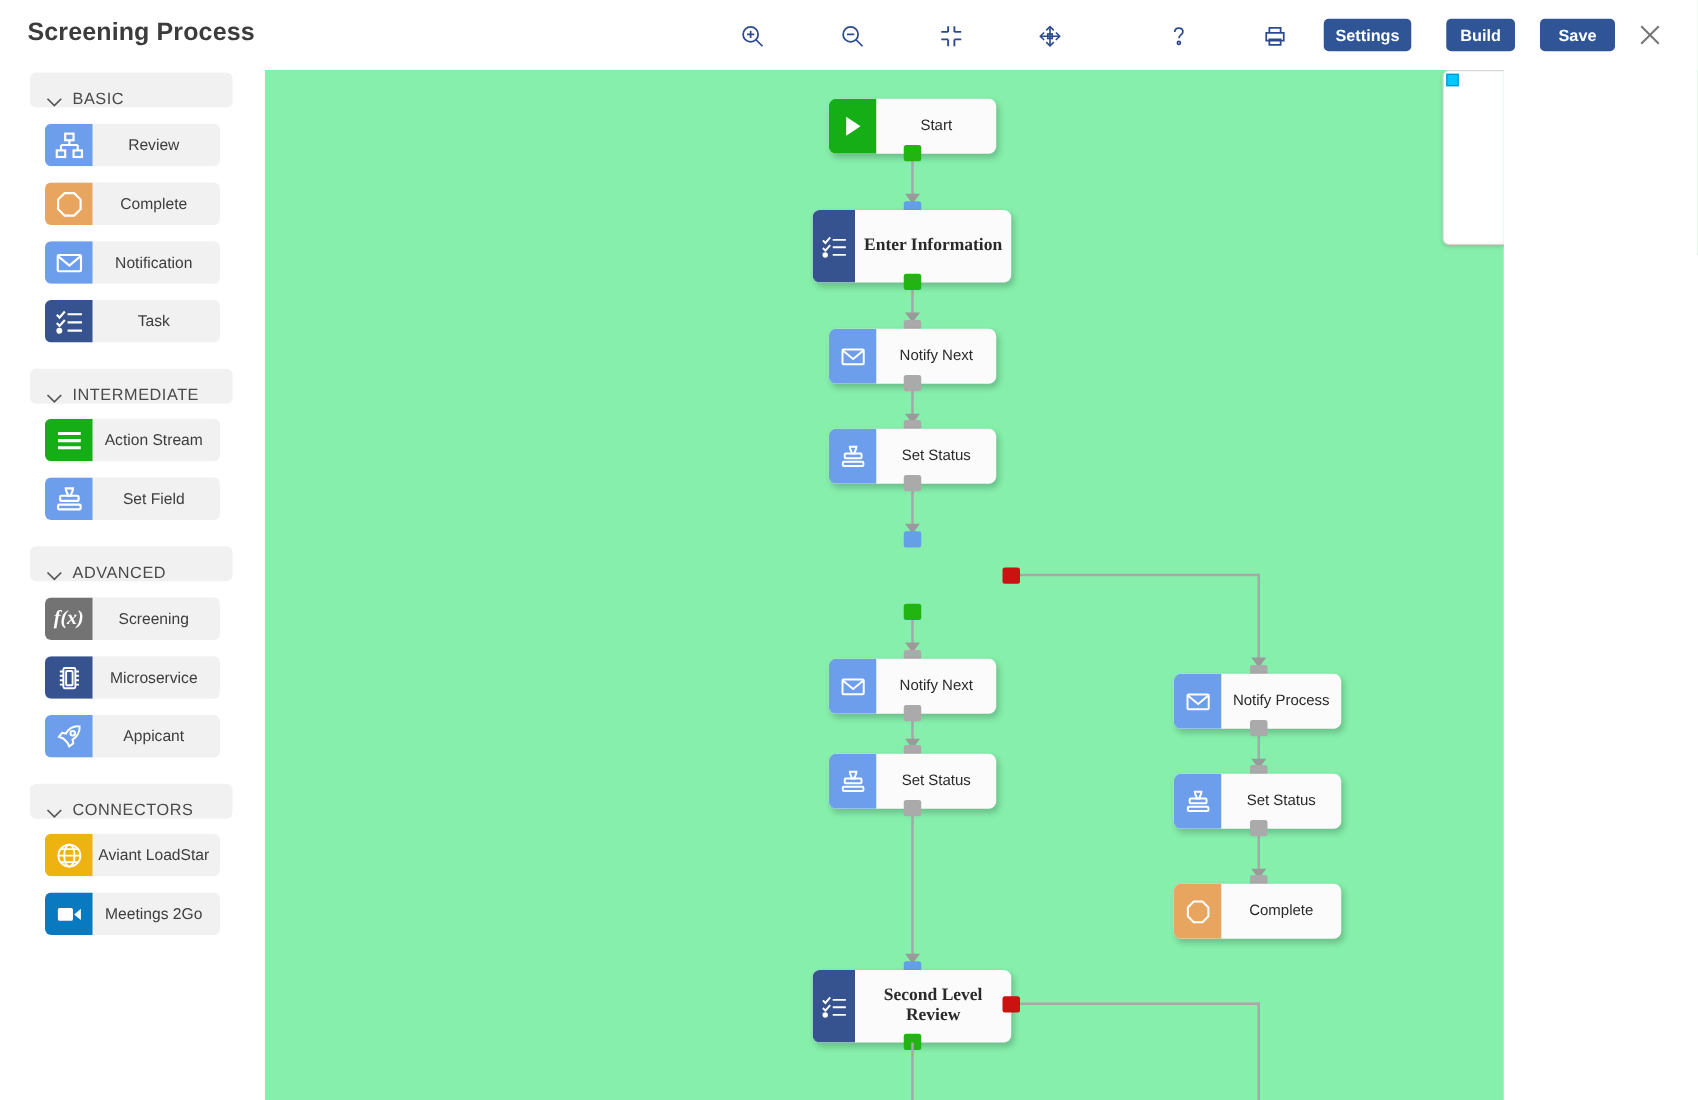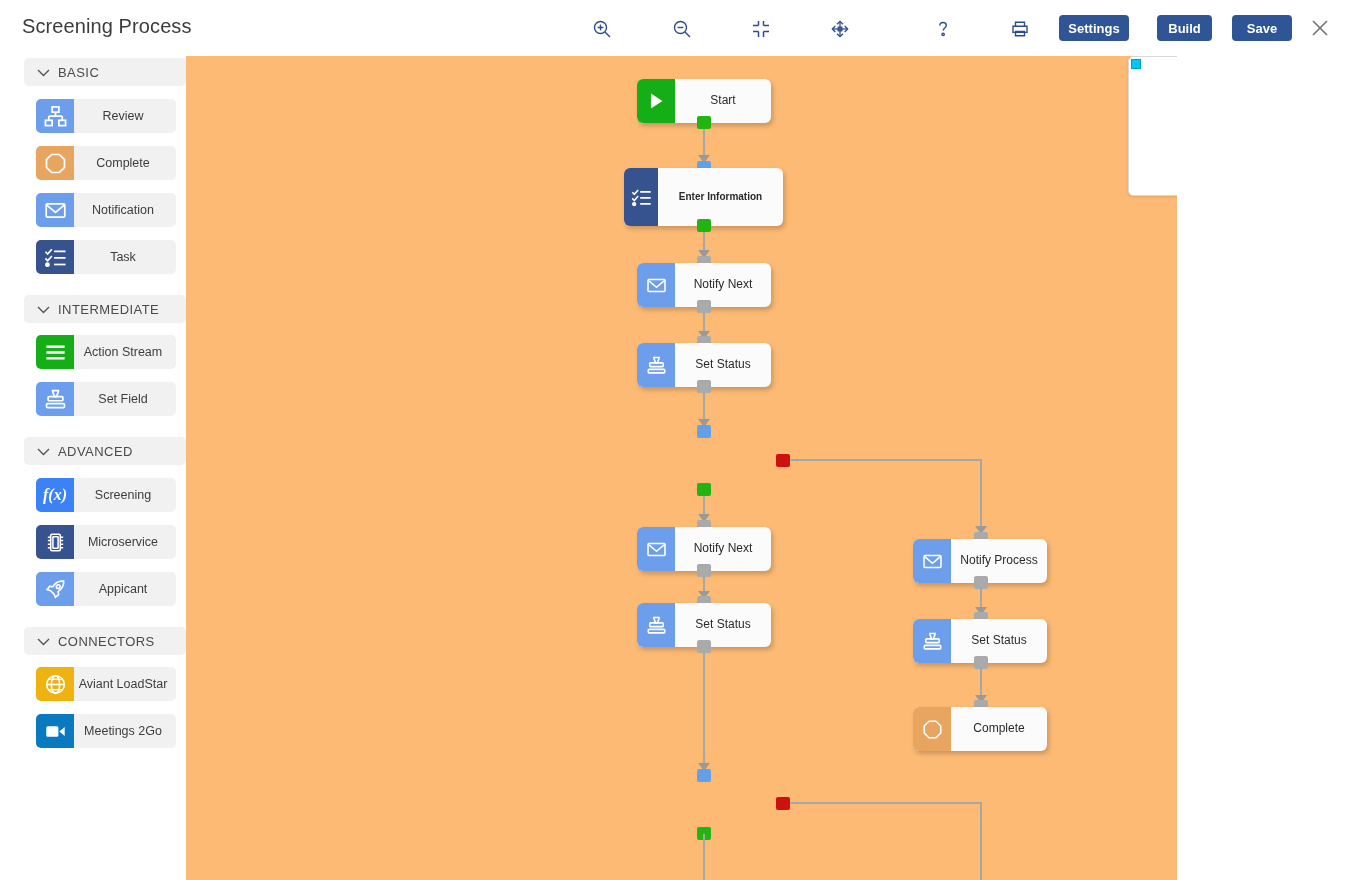--- a/index.html
+++ b/index.html
@@ -11,21 +11,21 @@
     font-family: "Liberation Sans", sans-serif;
   }
 
   
   #topbar {
     position: absolute; left: 0; top: 0; width: 1358px; height: 56px;
     background: #ffffff;
   }
   #page-title {
     position: absolute; left: 22px; top: 15px;
-    font-size: 20px; color: #3c3c3c; font-weight: 400;
+    font-size: 20px; color: #3c3c3c; font-weight: 700;
     letter-spacing: .1px; white-space: nowrap;
   }
   .tool-btn {
     position: absolute; top: 14px; width: 30px; height: 30px;
     display: flex; align-items: center; justify-content: center;
     cursor: pointer;
   }
   .tool-btn svg { display: block; }
 
   .act-btn {
@@ -44,21 +44,21 @@
   }
 
   
   #sidebar {
     position: absolute; left: 0; top: 56px; width: 195px; height: 824px;
     background: #ffffff; overflow: hidden;
   }
   .group-head {
     position: absolute; left: 24px; width: 162px; height: 28px;
     background: #f1f1f1; border-radius: 5px;
-    display: flex; align-items: center;
+    display: flex; align-items: flex-end;
     font-size: 13px; color: #4a4a4a; letter-spacing: .45px;
     cursor: pointer;
   }
   .group-head .chev {
     width: 26px; display: flex; align-items: center; justify-content: center;
     margin-left: 6px; margin-right: 2px;
   }
   .palette-item {
     position: absolute; left: 36px; width: 140px; height: 34px;
     background: #f1f1f1; border-radius: 5px;
@@ -69,23 +69,23 @@
     width: 38px; height: 34px; flex: 0 0 38px;
     display: flex; align-items: center; justify-content: center;
   }
   .palette-item .pi-label {
     flex: 1; text-align: center; font-size: 12.5px; color: #3d3d3d;
     padding-right: 4px;
   }
 
   
   #canvas {
-    position: absolute; left: 186px; top: 56px;
+    position: absolute; left: 212px; top: 56px;
     width: 991px; height: 824px;
-    background: #fdba74;
+    background: #86efac;
     overflow: hidden;
   }
   #minimap {
     position: absolute; left: 942px; top: 0px;
     width: 202px; height: 140px;
     background: #ffffff; border: 1px solid #d9d9d9; border-radius: 5px;
     box-shadow: 0 1px 3px rgba(0,0,0,.13);
   }
   #minimap-viewport {
     position: absolute; left: 2px; top: 2px; width: 10px; height: 10px;
@@ -106,21 +106,21 @@
   }
   .node .n-label {
     flex: 1; display: flex; align-items: center; justify-content: center;
     text-align: center; color: #2a2a2a; padding: 0 6px; line-height: 1.16;
   }
   .node.small { width: 134px; height: 44px; }
   .node.small .n-icon { flex-basis: 38px; }
   .node.small .n-label { font-size: 12px; }
   .node.big { width: 159px; height: 58px; }
   .node.big .n-icon { flex-basis: 34px; }
-  .node.big .n-label { font-size: 10px; font-weight: 700; }
+  .node.big .n-label { font-size: 14px; font-weight: 700; font-family: Liberation Serif, serif; }
 
   
   .port { position: absolute; width: 14px; height: 13px; border-radius: 2px; }
   .port.green { background: #22b512; }
   .port.red   { background: #cc1111; }
   .port.blue  { background: #63a0e8; }
   .port.grey  { background: #aaaaaa; }
 
   .conn { position: absolute; background: #a7a7a7; }
   .arrow {
@@ -292,21 +292,21 @@
   <div class="group-head" style="top:381px">
     <span class="chev">
       <svg width="13" height="9" viewBox="0 0 13 9" fill="none" stroke="#555" stroke-width="1.4">
           <polyline points="1,2 6.5,7.4 12,2"></polyline>
         </svg>
     </span>
     <span>ADVANCED</span>
   </div>
 
   <div class="palette-item" style="top:422px">
-    <span class="pi-icon" style="background:#3b82f6">
+    <span class="pi-icon" style="background:#737373">
       <span style="color:#fff;font-family:'Liberation Serif',serif;font-style:italic;font-size:16px;font-weight:700;">f(x)</span>
     </span>
     <span class="pi-label">Screening</span>
   </div>
 
   <div class="palette-item" style="top:469px">
     <span class="pi-icon" style="background:#36538f">
       <svg width="23" height="23" viewBox="0 0 24 24" fill="none" stroke="#fff" stroke-width="1.6">
         <rect x="7" y="3.5" width="10" height="17" rx="1.2"></rect>
         <rect x="9.3" y="6" width="5.4" height="12" rx=".6"></rect>
@@ -480,20 +480,33 @@
         <path d="M9 2.8h6c0 3.3-1.8 3.8-1.8 6.2h-2.4C10.8 6.6 9 6.1 9 2.8z"></path>
         <rect x="4.3" y="9" width="15.4" height="4.3" rx="1"></rect>
           <rect x="2.6" y="16.4" width="18.8" height="4" rx="1"></rect>
       </svg>
     </div>
     <div class="n-label">Set Status</div>
   </div>
   <div class="port grey" style="left:511px;top:584px"></div>
 
   <div class="port blue" style="left:511px;top:713px"></div>
+  <div class="node big" style="left:438px;top:720px">
+    <div class="n-icon" style="background:#36538f">
+      <svg width="21" height="21" viewBox="0 0 24 24" fill="none" stroke="#fff" stroke-width="1.8">
+        <polyline points="1.5,6 3.8,8.4 8.2,3.4"></polyline>
+          <polyline points="1.5,13 3.8,15.4 8.2,10.4"></polyline>
+        <circle cx="3.6" cy="19.5" r="1.6" fill="#fff"></circle>
+        <line x1="10.5" y1="5.6" x2="22.5" y2="5.6"></line>
+          <line x1="10.5" y1="12.4" x2="22.5" y2="12.4"></line>
+          <line x1="10.5" y1="19.3" x2="22.5" y2="19.3"></line>
+      </svg>
+    </div>
+    <div class="n-label">Second Level Review</div>
+  </div>
   <div class="port red" style="left:590px;top:741px"></div>
   <div class="port green" style="left:511px;top:771px"></div>
   <div class="conn" style="left:517px;top:778px;width:2px;height:46px"></div>
 
   <div class="port grey" style="left:788px;top:476px"></div>
   <div class="node small" style="left:727px;top:483px">
     <div class="n-icon" style="background:#6d9eeb">
       <svg width="21" height="21" viewBox="0 0 24 24" fill="none" stroke="#fff" stroke-width="1.8">
         <rect x="2.3" y="5.2" width="19.4" height="13.6" rx="1"></rect>
           <polyline points="2.3,5.9 12,14 21.7,5.9"></polyline>

